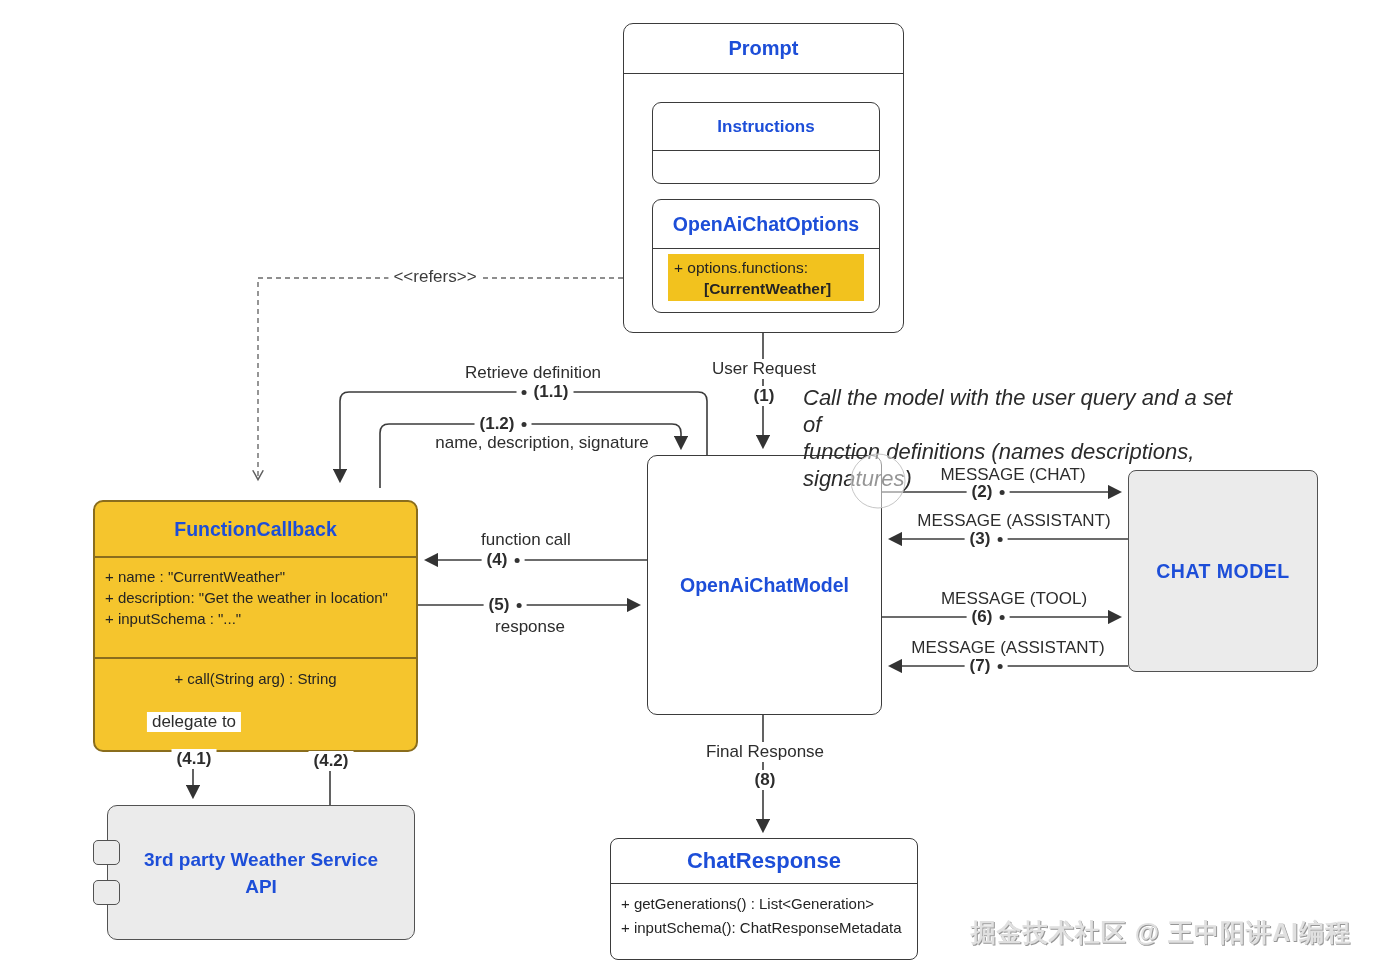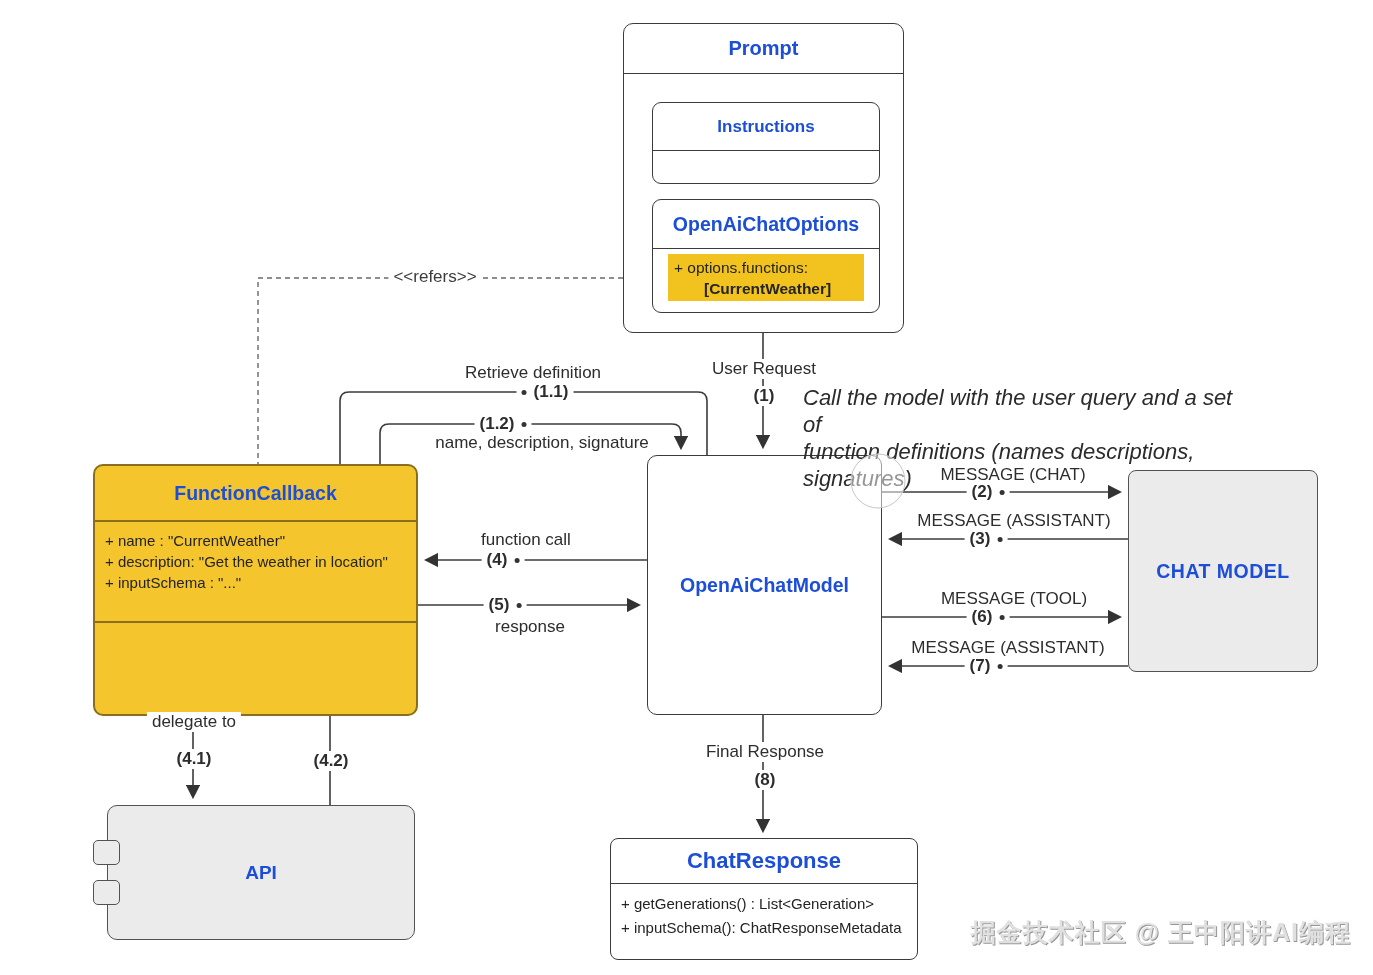--- a/index.html
+++ b/index.html
@@ -97,40 +97,42 @@
     <div class="box" style="left:28px; top:175px; width:228px; height:114px;">
       <div class="ctitle" style="height:48px; line-height:48px; font-size:19.5px;">OpenAiChatOptions</div>
       <div class="hr"></div>
       <div class="hl">
         <div class="attrline">+ options.functions:</div>
         <div class="attrline ind">[CurrentWeather]</div>
       </div>
     </div>
   </div>
 
-  <div class="box yellow" style="left:93px; top:464px; width:325px; height:252px;">
+  <div class="box yellow" style="left:93px; top:500px; width:325px; height:252px;">
     <div class="ctitle" style="height:54px; line-height:54px; font-size:19.5px;">FunctionCallback</div>
     <div class="hr y"></div>
     <div style="height:99px; padding:8px 0 0 10px; font-size:15px; line-height:21px; box-sizing:border-box;">
       <div class="attrline">+ name : "CurrentWeather"</div>
       <div class="attrline">+ description: "Get the weather in location"</div>
       <div class="attrline">+ inputSchema : "..."</div>
     </div>
     <div class="hr y"></div>
+    <div class="attrline" style="line-height:40px; text-align:center; font-size:15px;">+ call(String arg) : String</div>
   </div>
 
   <div class="box" style="left:647px; top:455px; width:235px; height:260px;">
     <div class="ctitle" style="position:absolute; left:0; right:0; top:118px; font-size:19.5px;">OpenAiChatModel</div>
   </div>
 
   <div class="box gray" style="left:1128px; top:470px; width:190px; height:202px; border-radius:8px; display:flex; align-items:center; justify-content:center;">
     <div class="ctitle" style="font-size:19.5px; letter-spacing:0.5px;">CHAT MODEL</div>
   </div>
 
   <div class="box gray" style="left:107px; top:805px; width:308px; height:135px; display:flex; flex-direction:column; align-items:center; justify-content:center;">
+    <div class="ctitle" style="font-size:19px; line-height:27px;">3rd party Weather Service</div>
     <div class="ctitle" style="font-size:19px; line-height:27px;">API</div>
   </div>
   <div class="tab" style="left:93px; top:840px;"></div>
   <div class="tab" style="left:93px; top:880px;"></div>
 
   <div class="box" style="left:610px; top:838px; width:308px; height:122px; border-radius:8px;">
     <div class="ctitle" style="height:44px; line-height:44px; font-size:22px;">ChatResponse</div>
     <div class="hr"></div>
     <div style="padding:8px 0 0 10px; font-size:15px; line-height:24px;">
       <div class="attrline">+ getGenerations() : List&lt;Generation&gt;</div>

